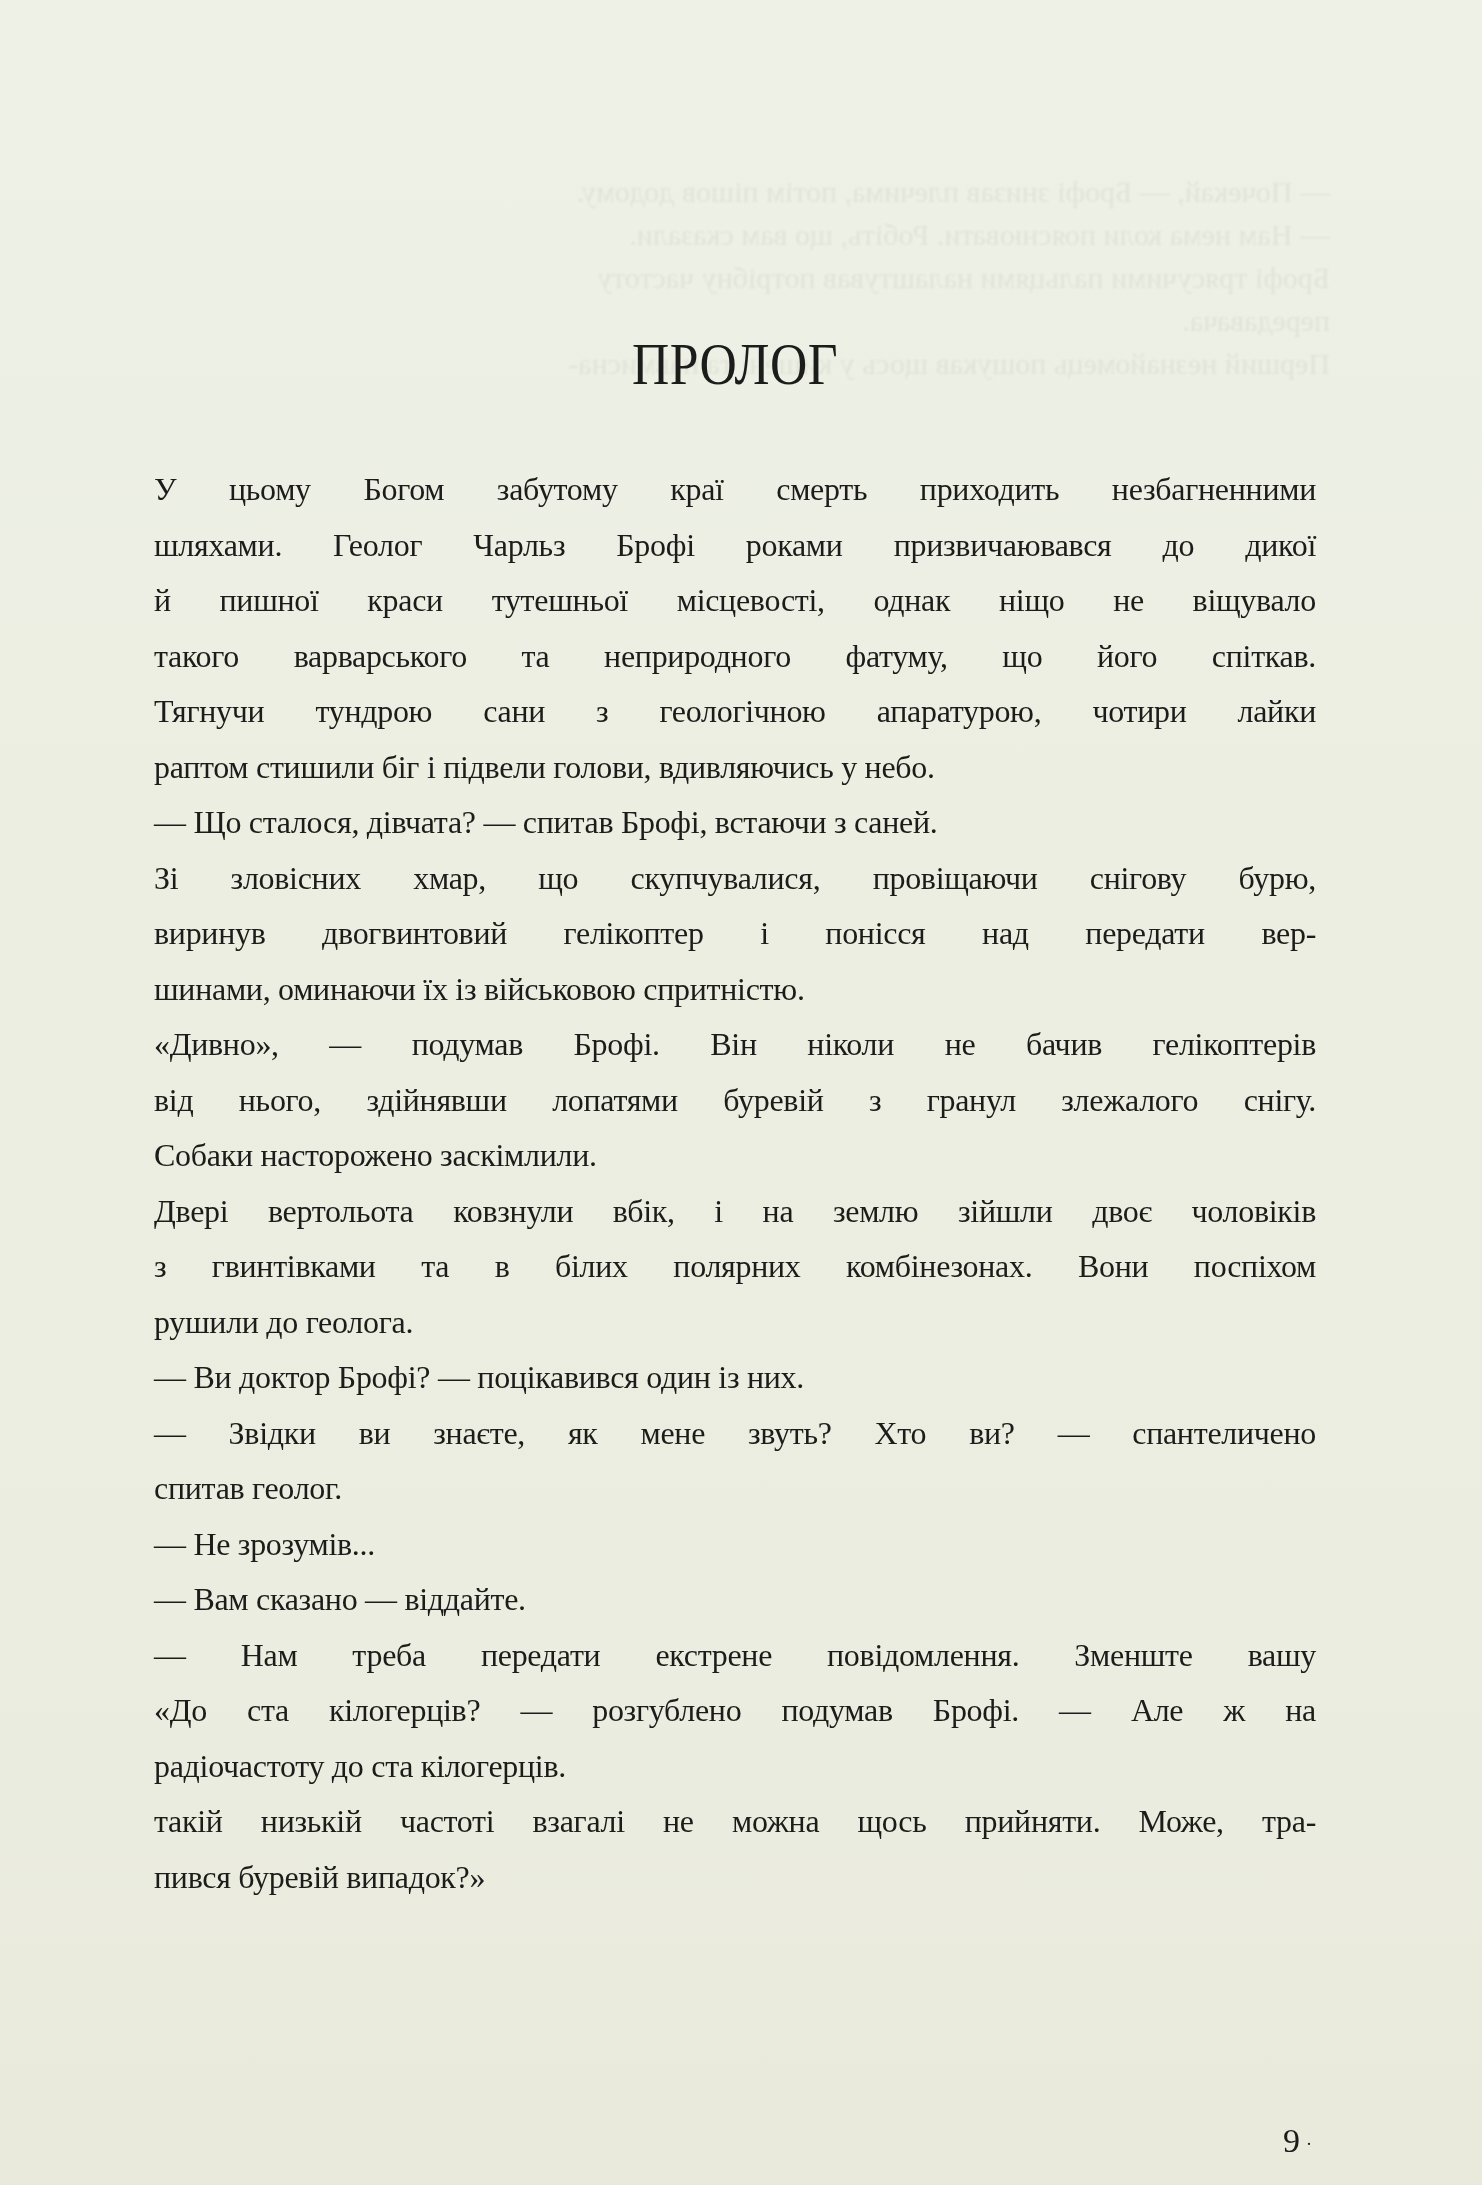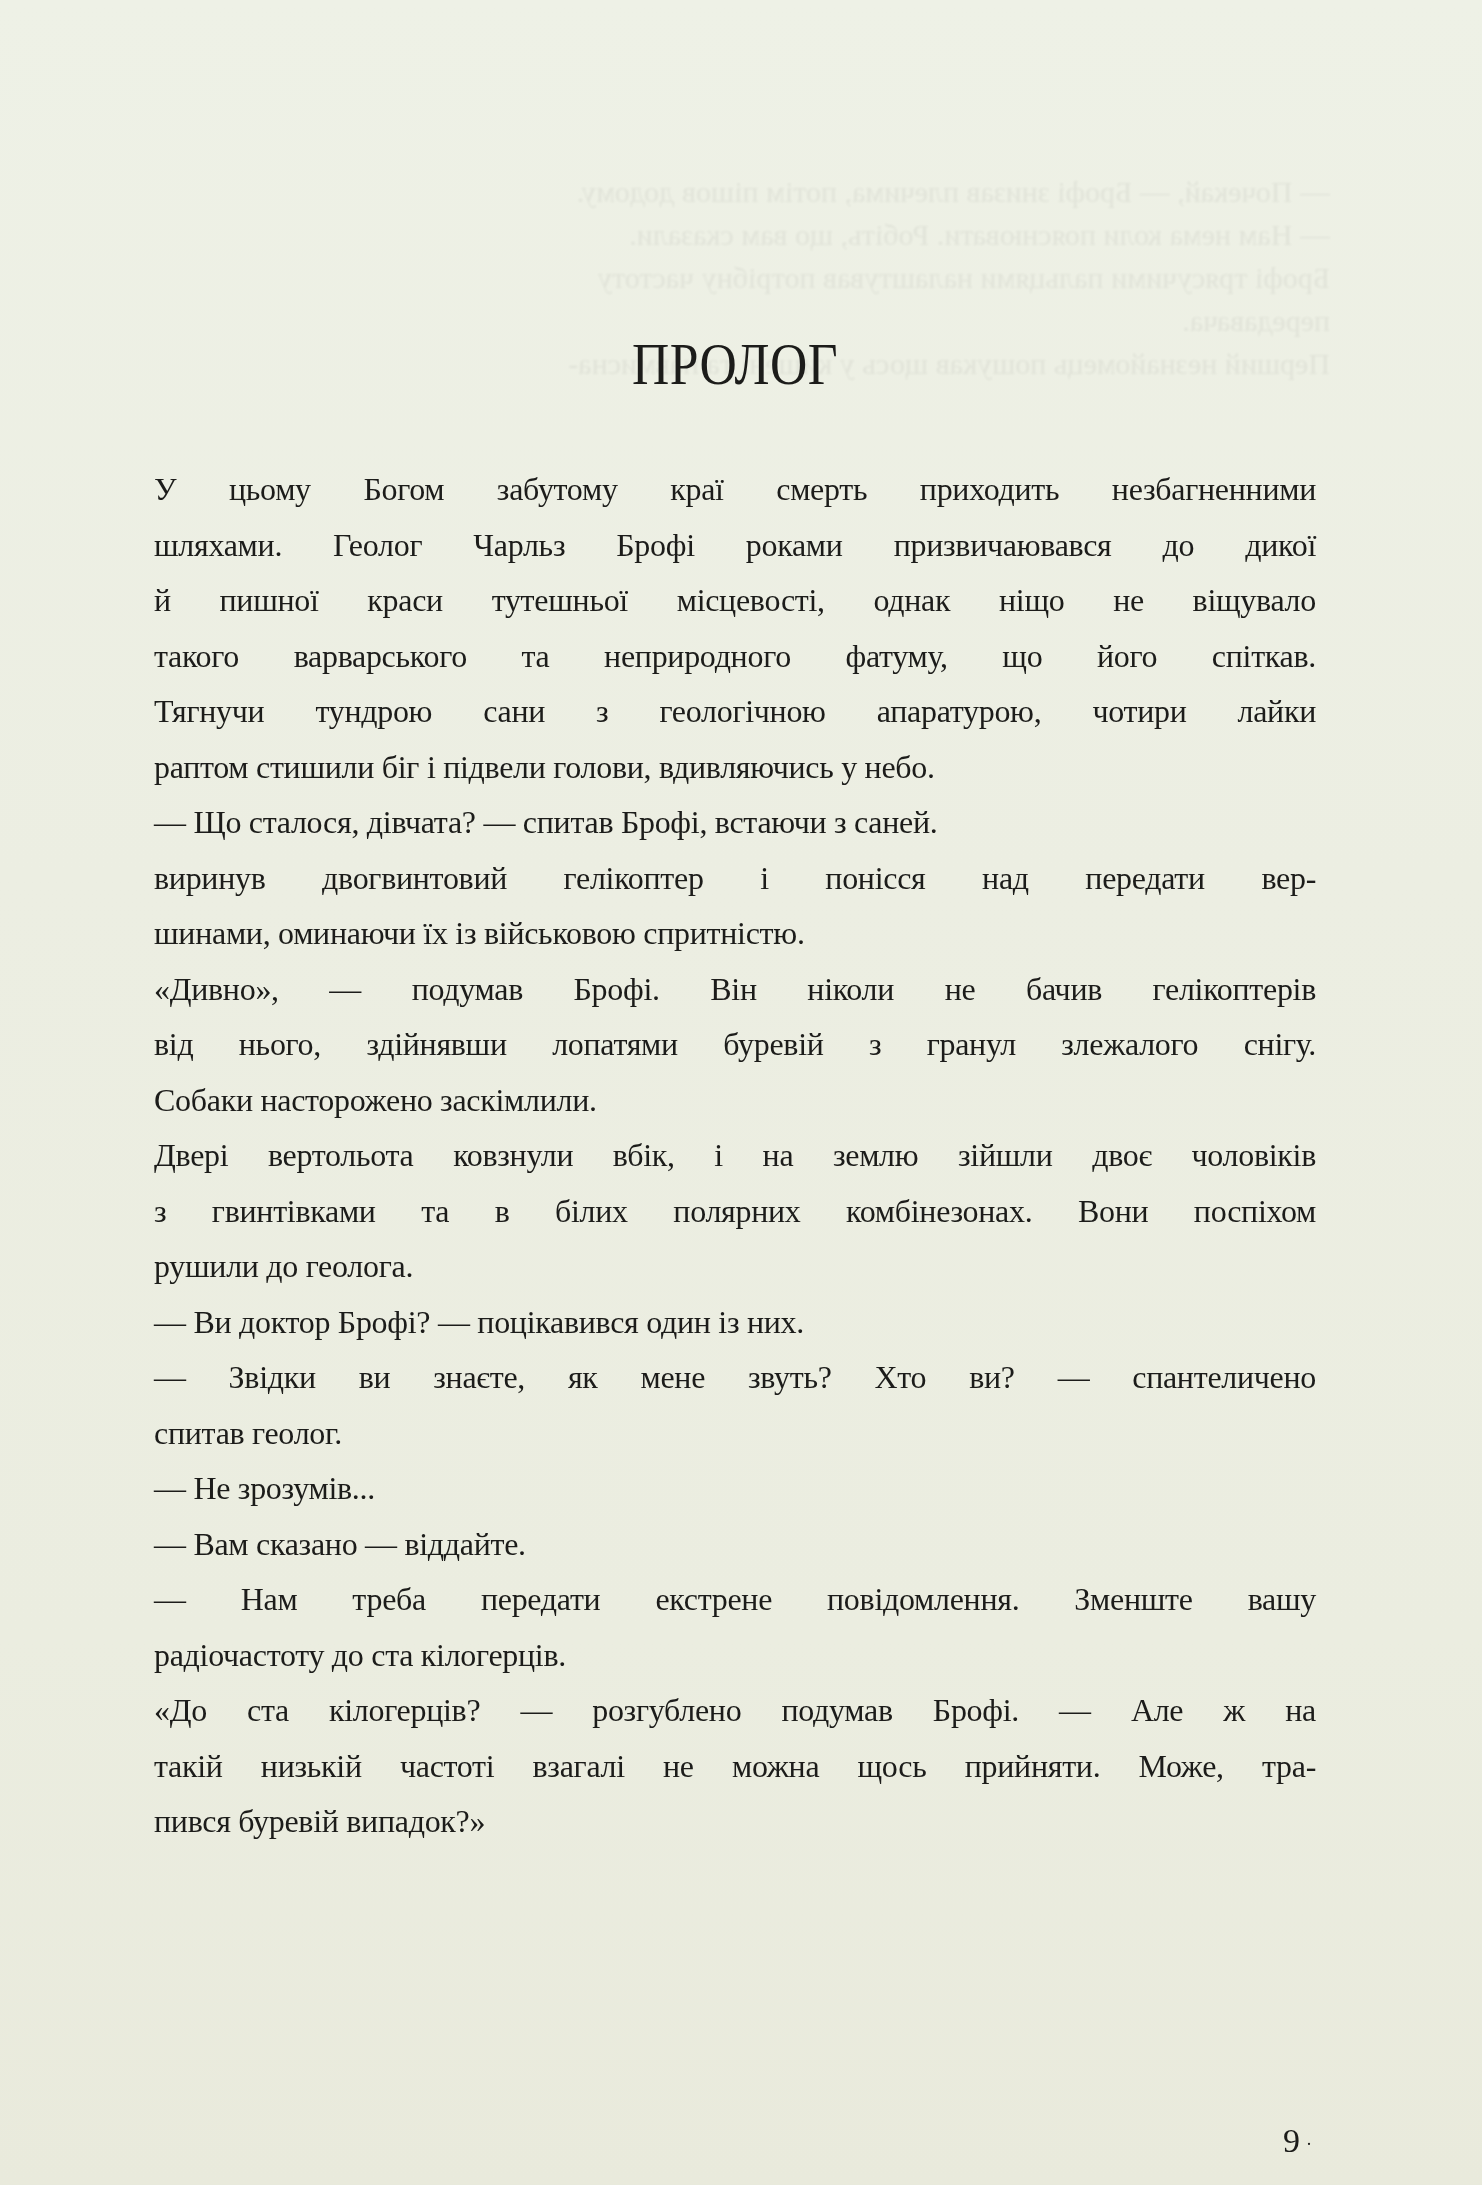--- a/index.html
+++ b/index.html
@@ -93,36 +93,37 @@
   <h1 class="title">ПРОЛОГ</h1>
 
   <div class="body-text" id="body-text">
       <span class="line">У цьому Богом забутому краї смерть приходить незбагненними</span>
       <span class="line">шляхами. Геолог Чарльз Брофі роками призвичаювався до дикої</span>
       <span class="line">й пишної краси тутешньої місцевості, однак ніщо не віщувало</span>
       <span class="line">такого варварського та неприродного фатуму, що його спіткав.</span>
       <span class="line">Тягнучи тундрою сани з геологічною апаратурою, чотири лайки</span>
       <span class="line last">раптом стишили біг і підвели голови, вдивляючись у небо.</span>
       <span class="line last">— Що сталося, дівчата? — спитав Брофі, встаючи з саней.</span>
+      <span class="line">Зі зловісних хмар, що скупчувалися, провіщаючи снігову бурю,</span>
       <span class="line">виринув двогвинтовий гелікоптер і понісся над передати вер-</span>
       <span class="line last">шинами, оминаючи їх із військовою спритністю.</span>
       <span class="line">«Дивно», — подумав Брофі. Він ніколи не бачив гелікоптерів</span>
       <span class="line">від нього, здійнявши лопатями буревій з гранул злежалого снігу.</span>
       <span class="line last">Собаки насторожено заскімлили.</span>
       <span class="line">Двері вертольота ковзнули вбік, і на землю зійшли двоє чоловіків</span>
       <span class="line">з гвинтівками та в білих полярних комбінезонах. Вони поспіхом</span>
       <span class="line last">рушили до геолога.</span>
       <span class="line last">— Ви доктор Брофі? — поцікавився один із них.</span>
       <span class="line">— Звідки ви знаєте, як мене звуть? Хто ви? — спантеличено</span>
       <span class="line last">спитав геолог.</span>
       <span class="line last">— Не зрозумів...</span>
       <span class="line last">— Вам сказано — віддайте.</span>
       <span class="line">— Нам треба передати екстрене повідомлення. Зменште вашу</span>
+      <span class="line">«До ста кілогерців? — розгублено подумав Брофі. — Але ж на</span>
       <span class="line last">радіочастоту до ста кілогерців.</span>
-      <span class="line">«До ста кілогерців? — розгублено подумав Брофі. — Але ж на</span>
       <span class="line">такій низькій частоті взагалі не можна щось прийняти. Може, тра-</span>
       <span class="line last">пився буревій випадок?»</span>
     </div>
 
   <div class="page-number" style="left:1129px;">
     <span>9</span><span class="dot">·</span>
   </div>
 </main>
 
 </body></html>

